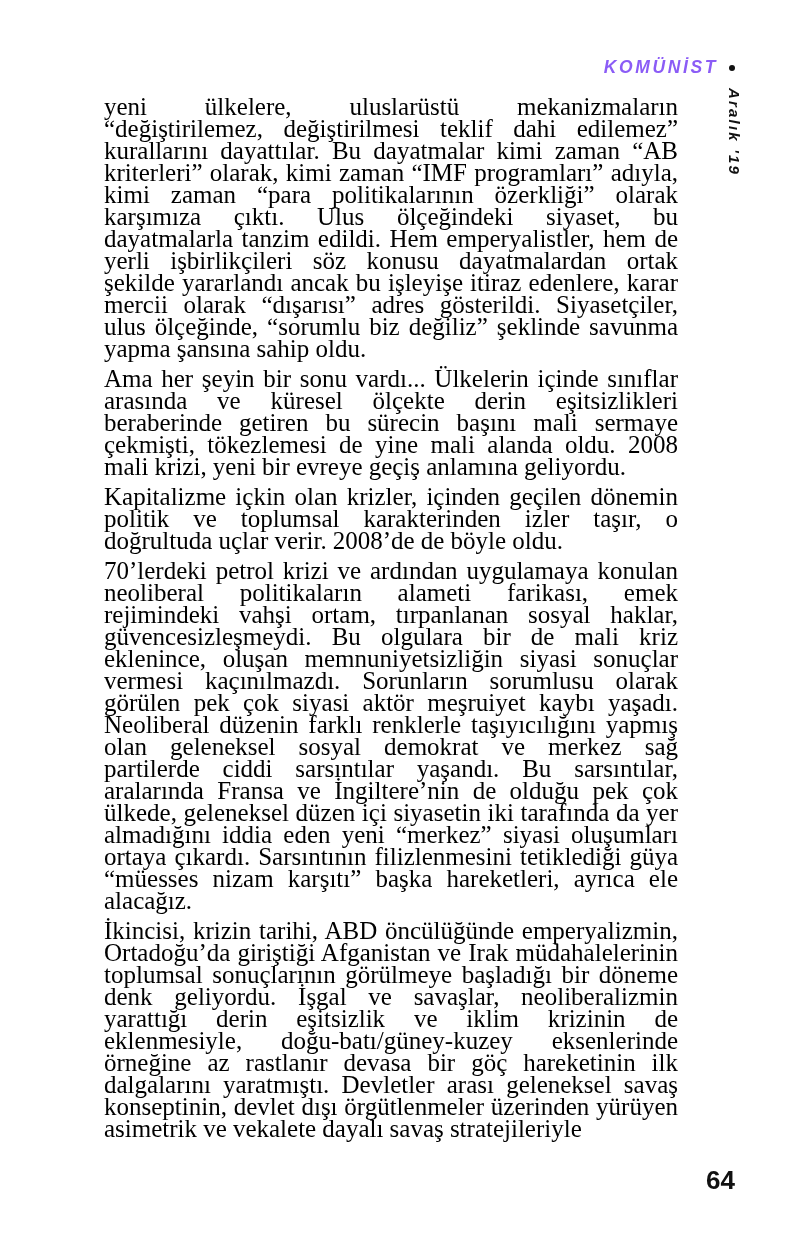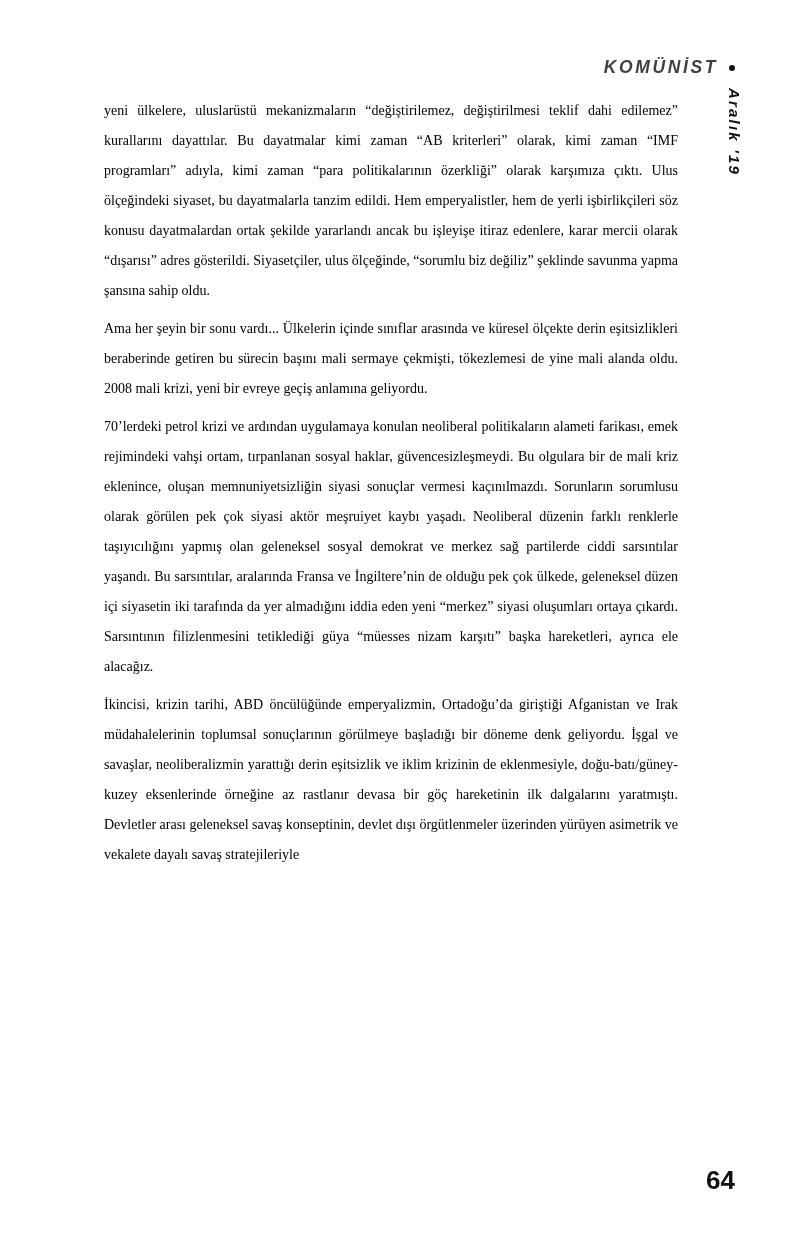--- a/index.html
+++ b/index.html
@@ -31,21 +31,21 @@
     height: 24px;
   }
 
   .running-head-title {
     font-family: "Liberation Sans", "DejaVu Sans", sans-serif;
     font-weight: bold;
     font-style: italic;
     font-size: 17.5px;
     letter-spacing: 2.6px;
     line-height: 1;
-    color: #404040;
+    color: #8b5cf6;
     white-space: nowrap;
   }
 
   .running-head-dot {
     width: 6px;
     height: 6px;
     background: #111111;
     border-radius: 50%;
     flex: none;
     margin-bottom: 1px;
@@ -79,22 +79,22 @@
   
   .text-column {
     position: absolute;
     top: 96px;
     left: 104px;
     width: 590px;
   }
 
   .body-paragraph {
     margin: 0 16px 8px 0;
-    font-size: 14px;
-    line-height: 30px;
+    font-size: 25px;
+    line-height: 22px;
     text-align: justify;
     text-justify: inter-word;
     hyphens: manual;
     -webkit-hyphens: manual;
     word-spacing: -0.1px;
   }
 
   .body-paragraph:last-child {
     margin-bottom: 0;
   }
@@ -121,19 +121,20 @@
     <span class="running-head-dot"></span>
   </div>
 
   <div class="side-date-wrap">
     <span class="side-date">Aralık '19</span>
   </div>
 
   <div class="text-column">
     <p class="body-paragraph">yeni ülkelere, uluslarüstü mekanizmaların “değiştirilemez, değiştirilmesi teklif dahi edilemez” kurallarını dayattılar. Bu dayatmalar kimi zaman “AB kriterleri” olarak, kimi zaman “IMF programları” adıyla, kimi zaman “para politikalarının özerkliği” olarak karşımıza çıktı. Ulus ölçeğindeki siyaset, bu dayatmalarla tanzim edildi. Hem emperyalistler, hem de yerli işbirlikçileri söz konusu dayatmalardan ortak şekilde yararlandı ancak bu işleyişe itiraz edenlere, karar mercii olarak “dışarısı” adres gösterildi. Siyasetçiler, ulus ölçeğinde, “sorumlu biz değiliz” şeklinde savunma yapma şansına sahip oldu.</p>
     <p class="body-paragraph">Ama her şeyin bir sonu vardı... Ülkelerin içinde sınıflar arasında ve küresel ölçekte derin eşitsizlikleri beraberinde getiren bu sürecin başını mali sermaye çekmişti, tökezlemesi de yine mali alanda oldu. 2008 mali krizi, yeni bir evreye geçiş anlamına geliyordu.</p>
+    <p class="body-paragraph">Kapitalizme içkin olan krizler, içinden geçilen dönemin politik ve toplumsal karakterinden izler taşır, o doğrultuda uçlar verir. 2008’de de böyle oldu.</p>
     <p class="body-paragraph">70’lerdeki petrol krizi ve ardından uygulamaya konulan neoliberal politikaların alameti farikası, emek rejimindeki vahşi ortam, tırpanlanan sosyal haklar, güvencesizleşmeydi.  Bu olgulara bir de mali kriz eklenince, oluşan memnuniyetsizliğin siyasi sonuçlar vermesi kaçınılmazdı. Sorunların sorumlusu olarak görülen pek çok siyasi aktör meşruiyet kaybı yaşadı. Neoliberal düzenin farklı renklerle taşıyıcılığını yapmış olan geleneksel sosyal demokrat ve merkez sağ partilerde ciddi sarsıntılar yaşandı. Bu sarsıntılar, aralarında Fransa ve İngiltere’nin de olduğu pek çok ülkede, geleneksel düzen içi siyasetin iki tarafında da yer almadığını iddia eden yeni “merkez” siyasi oluşumları ortaya çıkardı. Sarsıntının filizlenmesini tetiklediği güya “müesses nizam karşıtı” başka hareketleri, ayrıca ele alacağız.</p>
     <p class="body-paragraph">İkincisi, krizin tarihi, ABD öncülüğünde emperyalizmin, Ortadoğu’da giriştiği Afganistan ve Irak müdahalelerinin toplumsal sonuçlarının görülmeye başladığı bir döneme denk geliyordu. İşgal ve savaşlar, neoliberalizmin yarattığı derin eşitsizlik ve iklim krizinin de eklenmesiyle, doğu-batı/güney-kuzey eksenlerinde örneğine az rastlanır devasa bir göç hareketinin ilk dalgalarını yaratmıştı. Devletler arası geleneksel savaş konseptinin, devlet dışı örgütlenmeler üzerinden yürüyen asimetrik ve vekalete dayalı savaş stratejileriyle</p>
   </div>
 
   <div class="folio">64</div>
 
 </div>
 
 </body></html>

